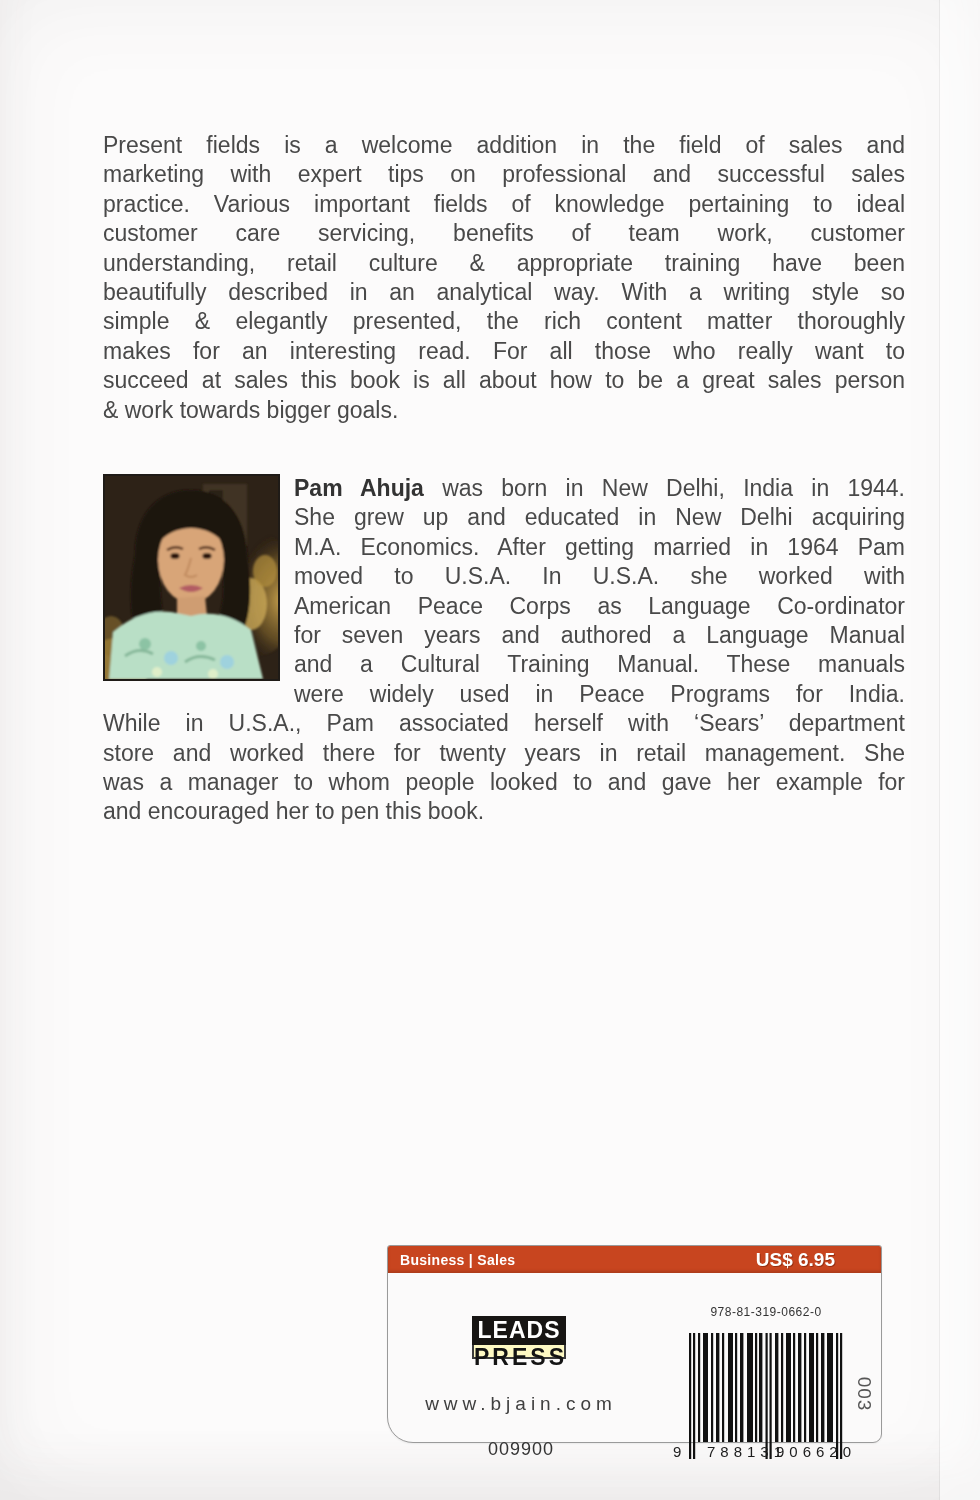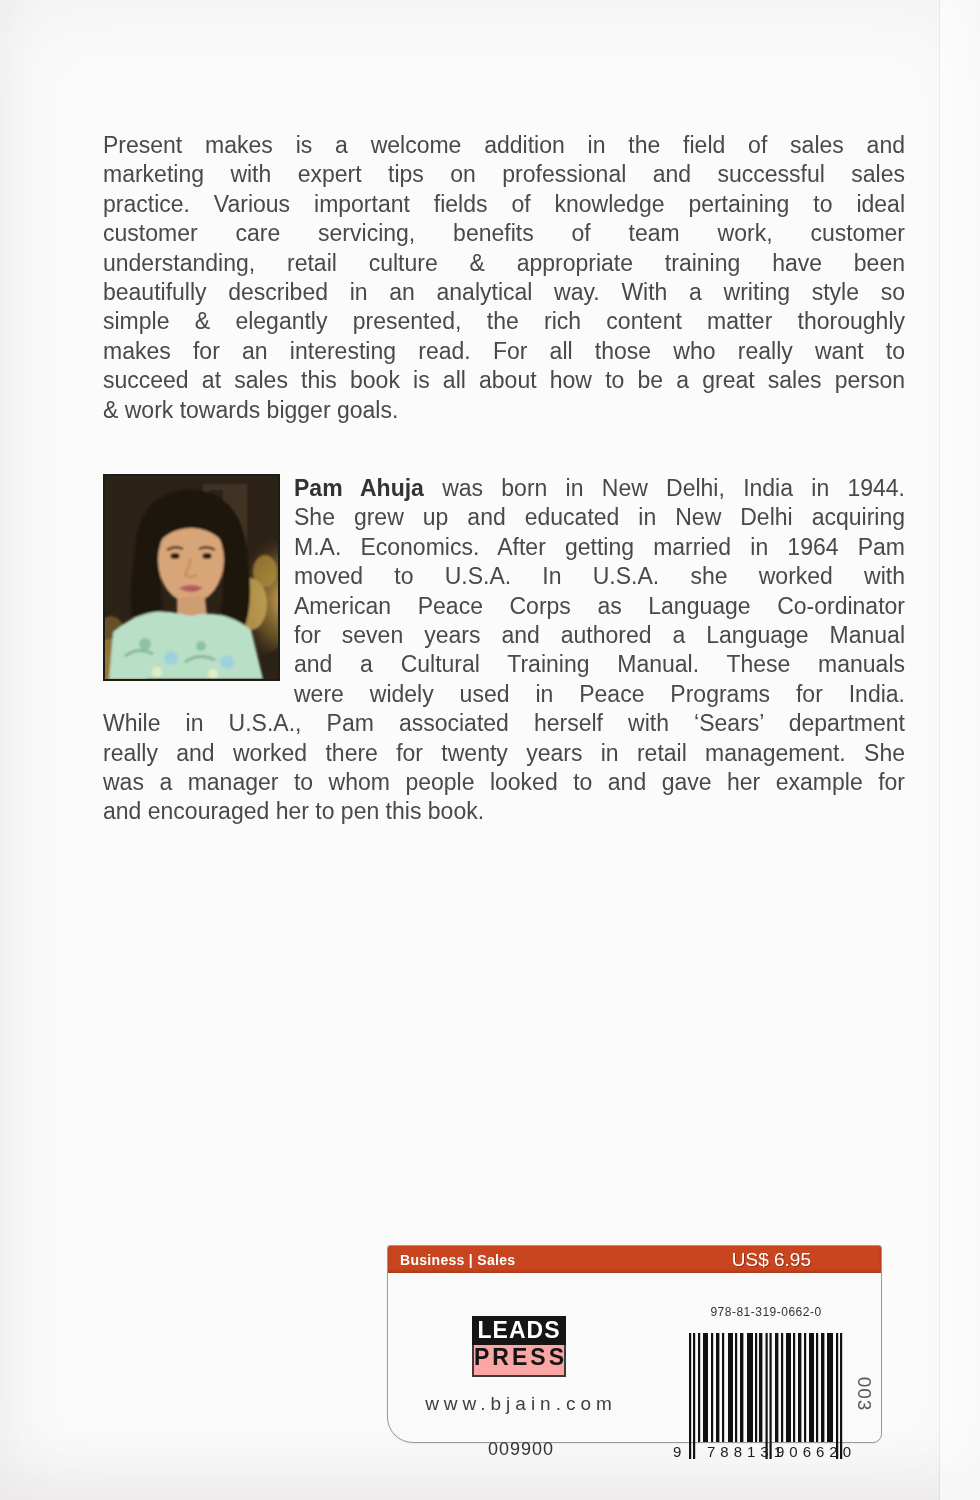--- a/index.html
+++ b/index.html
@@ -44,35 +44,35 @@
     box-shadow: 0 1px 2px rgba(0,0,0,.06);
   }
   .label-bar {
     height:27px;
     display:flex; align-items:center; justify-content:space-between;
     border-radius:2px 2px 0 0;
     color:#ffffff;
     box-shadow: inset 0 -2px 3px rgba(0,0,0,.15);
   }
   .category { margin-left:12px; font-size:14px; font-weight:bold; letter-spacing:.3px; }
-  .price { margin-right:70px; font-size:19px; font-weight:normal; text-shadow:1px 1px 0 rgba(90,20,0,.45); }
+  .price { margin-right:46px; font-size:19px; font-weight:bold; text-shadow:1px 1px 0 rgba(90,20,0,.45); }
 
   .label-body { position:relative; height:170px; }
 
   .logo { position:absolute; left:84px; top:43px; width:94px; }
   .logo-leads {
     background:#171513; color:#fff;
     height:29px; line-height:29px;
     text-align:center; font-weight:bold; font-size:23px; letter-spacing:1px;
   }
   .logo-press {
     box-sizing:border-box;
-    background:#fca5a5; color:#141414;
+    background:#fef9c3; color:#141414;
     border:2px solid #3c3c3c; border-top:0;
-    height:32px; line-height:24px;
+    height:14px; line-height:24px;
     text-align:center; font-weight:bold; font-size:23px; letter-spacing:3px;
   }
   .website { position:absolute; left:0; top:120px; width:266px; text-align:center; font-size:19px; letter-spacing:5px; color:#3f3f3f; }
   .product-code { position:absolute; left:0; top:166px; width:266px; text-align:center; font-size:18px; letter-spacing:1px; color:#333; }
 
   .isbn { position:absolute; left:288px; top:32px; width:180px; text-align:center; font-size:12px; letter-spacing:.5px; color:#333; }
 
   .barcode { position:absolute; left:301px; top:57px; width:155px; height:133px; }
   .barcode svg { display:block; }
   .bc-digits { position:absolute; left:-16px; top:113px; width:172px; height:20px; font-size:15px; color:#1d1d1d; }
@@ -86,21 +86,21 @@
     font-size:19px; color:#555; letter-spacing:1px;
     transform:rotate(90deg);
   }
 </style>
 </head>
 <body>
 
 <div class="page">
 
   <div class="textblock synopsis">
-      <div class="tline">Present makes is a welcome addition in the field of sales and</div>
+      <div class="tline">Present fields is a welcome addition in the field of sales and</div>
       <div class="tline">marketing with expert tips on professional and successful sales</div>
       <div class="tline">practice. Various important fields of knowledge pertaining to ideal</div>
       <div class="tline">customer care servicing, benefits of team work, customer</div>
       <div class="tline">understanding, retail culture &amp; appropriate training have been</div>
       <div class="tline">beautifully described in an analytical way. With a writing style so</div>
       <div class="tline">simple &amp; elegantly presented, the rich content matter thoroughly</div>
       <div class="tline">makes for an interesting read. For all those who really want to</div>
       <div class="tline">succeed at sales this book is all about how to be a great sales person</div>
       <div class="tline tlast">&amp; work towards bigger goals.</div>
     </div>
@@ -159,21 +159,21 @@
     <div>
         <div class="tline"><b>Pam Ahuja</b> was born in New Delhi, India in 1944.</div>
         <div class="tline">She grew up and educated in New Delhi acquiring</div>
         <div class="tline">M.A. Economics. After getting married in 1964 Pam</div>
         <div class="tline">moved to U.S.A.  In U.S.A. she worked with</div>
         <div class="tline">American Peace Corps as Language Co-ordinator</div>
         <div class="tline">for seven years and authored a Language Manual</div>
         <div class="tline">and a Cultural Training Manual. These manuals</div>
         <div class="tline">were widely used in Peace Programs for India.</div>
         <div class="tline">While in U.S.A., Pam associated herself with ‘Sears’ department</div>
-        <div class="tline">really and worked there for twenty years in retail management. She</div>
+        <div class="tline">store and worked there for twenty years in retail management. She</div>
         <div class="tline">was a manager to whom people looked to and gave her example for</div>
         <div class="tline tlast">and encouraged her to pen this book.</div>
       </div>
   </div>
 
   <div class="label">
     <div class="label-bar" style="background: rgb(200, 69, 31);">
       <span class="category">Business | Sales</span>
       <span class="price">US$ 6.95</span>
     </div>

